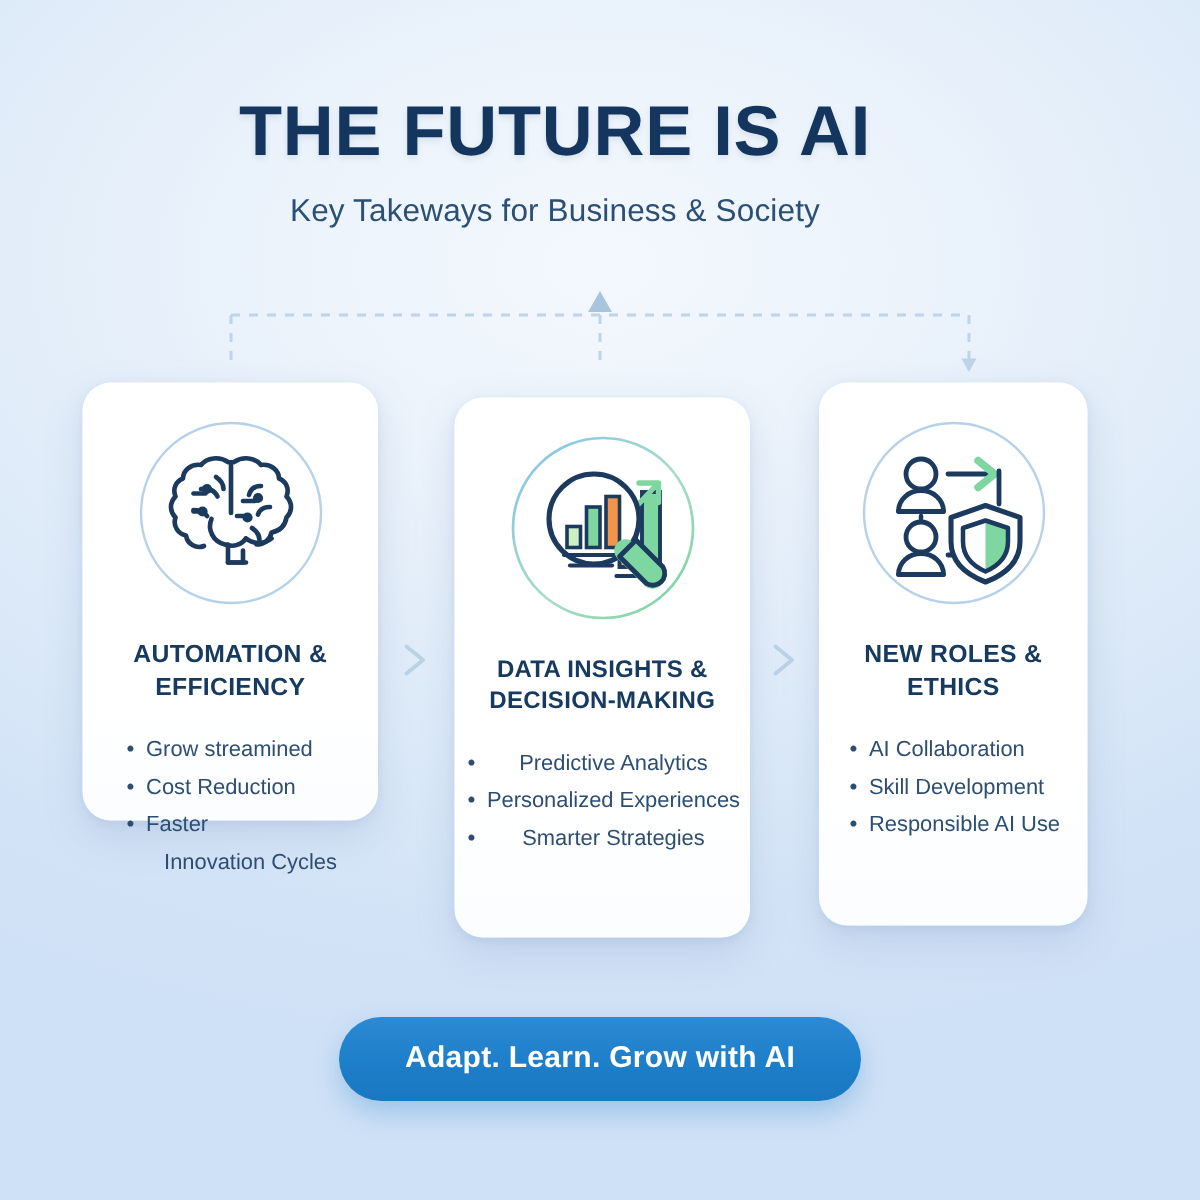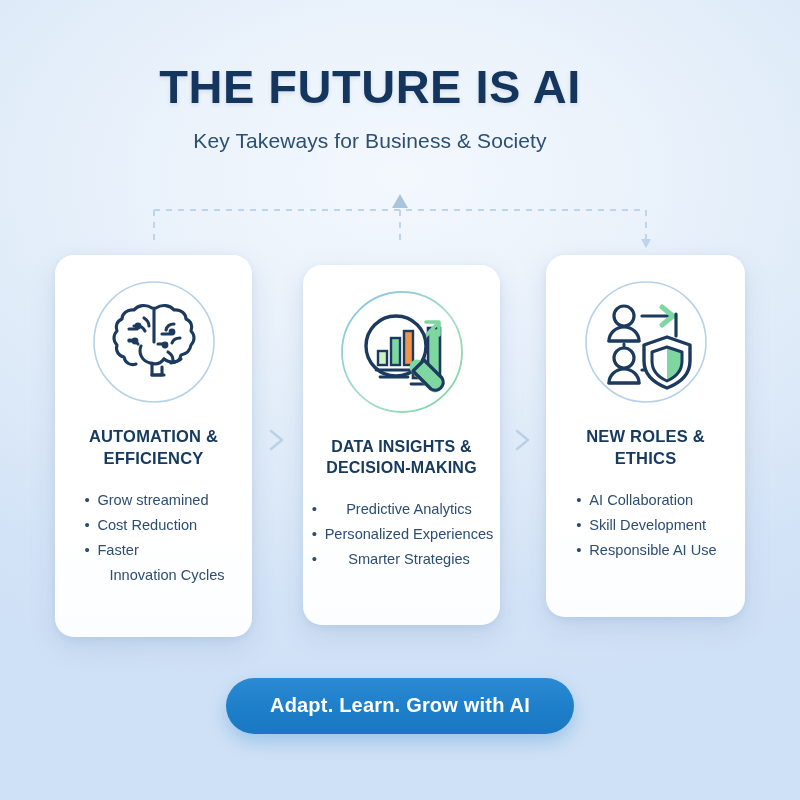--- a/index.html
+++ b/index.html
@@ -67,23 +67,23 @@
     height: 366px;
   }
   .card {
     position: absolute;
     background: linear-gradient(180deg, #ffffff 0%, #ffffff 72%, #fbfdff 100%);
     border-radius: 19px;
     box-shadow: 0 10px 26px rgba(86,126,174,0.17), 0 2px 6px rgba(86,126,174,0.10);
     box-sizing: border-box;
     padding: 0;
   }
-  #card-0 { left: 55px;  top: 2px;  width: 197px; height: 382px; }
+  #card-0 { left: 55px;  top: 2px;  width: 197px; height: 292px; }
   #card-1 { left: 303px; top: 12px;  width: 197px; height: 360px; }
-  #card-2 { left: 546px; top: 2px;  width: 199px; height: 362px; }
+  #card-2 { left: 546px; top: 2px;  width: 179px; height: 362px; }
 
   .icon-wrap {
     width: 100%;
     display: flex;
     justify-content: center;
     margin-top: 19px;
   }
   .card-title {
     margin: 16px 10px 0 10px;
     text-align: center;

